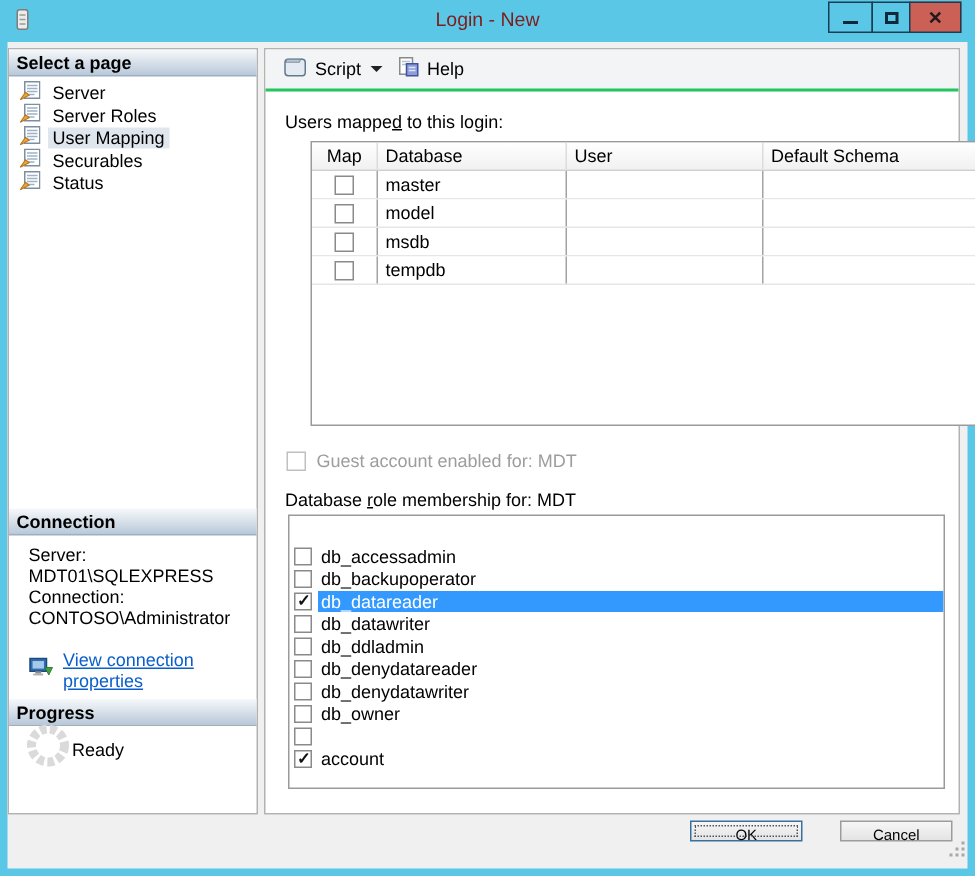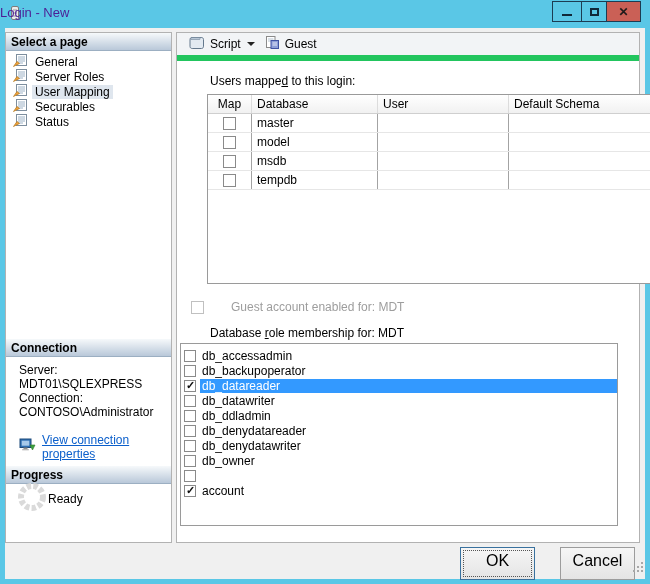--- a/index.html
+++ b/index.html
@@ -2,21 +2,21 @@
 <html><head>
 <meta charset="utf-8">
 <style>
   * { box-sizing: border-box; margin: 0; padding: 0; font-family: "Liberation Sans", sans-serif; }
   html,body { background:#d8d8d8; }
   .window { position:relative; width:650px; height:584px; background:var(--titlebar,#5ac7e6); overflow:hidden; }
 
   
   .titlebar { position:absolute; top:0; left:0; right:0; height:28px; }
   .win-icon { position:absolute; left:9px; top:5px; }
-  .title { position:absolute; left:0; right:0; top:5px; text-align:left; font-size:13px; color:#4c1d95; }
+  .title { position:absolute; left:0; right:0; top:5px; text-align:center; font-size:13px; color:#7f1d1d; }
   .caption-buttons { position:absolute; right:9px; top:1px; display:flex; }
   .cap-btn { height:21px; border:1px solid #1c3c53; margin-left:-1px; display:flex; align-items:center; justify-content:center; cursor:default; }
   .cap-min { width:30px; } .cap-max { width:26px; }
   .cap-close { width:35px; background:var(--close,#ca6056); }
   .glyph-min { width:10px; height:2px; background:#10293a; margin-top:6px; }
   .glyph-max { width:9px; height:8px; border:2px solid #10293a; }
   .glyph-close { font-size:12px; font-weight:bold; color:#201a1a; line-height:1; }
 
   
   .body { position:absolute; left:5px; right:5px; top:28px; bottom:5px; background:#f0f0f0; }
@@ -32,25 +32,25 @@
   .nav-item.selected .nav-label { background:#dfe6ee; }
   .conn-body { position:absolute; top:330px; left:13px; right:3px; font-size:12px; color:#000; }
   .conn-label { }
   .conn-link-row { display:flex; align-items:center; gap:6px; margin-top:14px; }
   .conn-link { color:var(--link,#0b5fcb); text-decoration:underline; font-size:12px; cursor:pointer; }
   .prog-body { position:absolute; top:448px; left:10px; display:flex; align-items:center; gap:0; }
   .prog-status { font-size:12px; }
 
   
   .rightpanel { position:absolute; left:171px; top:4px; width:464px; height:511px; background:#fff; border:1px solid #b2b2b2; }
-  .toolbar { height:28px; background:#f2f4f6; border-bottom:6px solid #22c55e; display:flex; align-items:center; padding-left:7px; font-size:12px;text-align:right; }
+  .toolbar { height:28px; background:#f2f4f6; border-bottom:2px solid #22c55e; display:flex; align-items:center; padding-left:7px; font-size:12px;text-align:right; }
   .tb-btn { display:flex; align-items:center; gap:5px; padding:3px 4px; cursor:default; }
   .dd-arrow { width:0; height:0; border-left:4px solid transparent; border-right:4px solid transparent; border-top:4px solid #222; margin:0 6px 0 2px; cursor:default; }
   .content { position:absolute; top:28px; left:0; right:0; bottom:0; }
-  .field-label { font-size:12px; color:#000;margin-left:20px; }
+  .field-label { font-size:12px; color:#000; }
   .users-label { position:absolute; top:13px; left:13px; }
   .mnemonic { text-decoration:underline; }
 
   
   .users-table { position:absolute; top:33px; left:30px; width:447px; height:190px; border:1px solid #9a9a9a; background:#fff; overflow:hidden; }
   .t-header { display:flex; height:19px; background:linear-gradient(#ffffff,#f1f1f1); border-bottom:1px solid #cfcfcf; }
   .t-hcell { font-size:12px; padding:2px 0 0 5px; border-right:1px solid #dcdcdc; color:#000; }
   .t-row { display:flex; height:19px; border-bottom:1px solid #e6e6e6; background:#fff; }
   .t-row.selected { background:#e7eef6; }
   .t-cell { font-size:12px; padding:2px 0 0 5px; border-right:1px solid #a3a3a3; position:relative; white-space:nowrap; overflow:hidden; }
@@ -61,29 +61,29 @@
   .t-cell.focus::after { content:""; position:absolute; inset:0; border:1px dotted #5f5f5f; pointer-events:none; }
   .cb { width:13px; height:13px; background:#fff; border:1px solid #8a8a8a; position:relative; flex:none; cursor:default; }
   .cb.checked::after { content:"✓"; position:absolute; left:1px; top:-2px; font-size:12px; font-weight:bold; color:#111; }
   .cb.disabled { border-color:#c0c0c0; }
   .ellipsis-btn { position:absolute; right:2px; top:1px; width:24px; height:16px; background:#eef0f4; border:1px solid #a8adba; font-size:10px; line-height:10px; text-align:center; color:#333; padding-top:1px; cursor:default; }
 
   
   .guest-row { position:absolute; top:239px; left:14px; display:flex; align-items:center; gap:7px; }
   .guest-row .field-label { color:#9d9d9d; }
   .roles-label { position:absolute; top:265px; left:13px; }
-  .roles-list { position:absolute; top:282px; left:3px; width:438px; height:183px; border:1px solid #9a9a9a; background:#fff; overflow:hidden; padding-top:4px; }
+  .roles-list { position:absolute; top:282px; left:15px; width:438px; height:183px; border:1px solid #9a9a9a; background:#fff; overflow:hidden; padding-top:19px; }
   .role-item { display:flex; align-items:center; height:15px; gap:4px; padding-left:3px; font-size:12px; cursor:default; }
   .role-item .cb { width:12px; height:12px; }
   .role-item .cb.checked::after { font-size:11px; top:-2px; }
   .role-label { flex:1; padding:0 2px; line-height:14px; white-space:nowrap; }
   .role-item.selected .role-label { background:var(--selection,#3399ff); color:#fff; }
 
   
-  .btn { position:absolute; width:75px; height:33px; background:linear-gradient(#f6f6f6,#e4e4e4); border:1px solid #9c9c9c; font-size:16px; color:#000; text-align:center; padding-top:4px; cursor:default; }
+  .btn { position:absolute; width:75px; height:14px; background:linear-gradient(#f6f6f6,#e4e4e4); border:1px solid #9c9c9c; font-size:10px; color:#000; text-align:center; padding-top:4px; cursor:default; }
   .btn-ok { left:455px; top:519px; border-color:#39719e; outline:1px dotted #555; outline-offset:-4px; }
   .btn-cancel { left:555px; top:519px; }
   .resize-grip { position:absolute; right:1px; bottom:2px; cursor:nwse-resize; }
 </style>
 </head>
 <body>
 
 <div class="window" style="--titlebar: #5ac7e6; --close: #ca6056; --selection: #3399ff; --row-highlight: #e7eef6; --link: #0b5fcb;">
 
   <div class="titlebar">
@@ -116,21 +116,21 @@
       <div class="nav-list">
           <div class="nav-item">
             <span><svg width="14" height="13" viewBox="0 0 14 13">
                 <rect x="3.5" y="0.5" width="10" height="11" fill="#fff" stroke="#7d8e9e"></rect>
                 <line x1="5" y1="3" x2="12" y2="3" stroke="#9db2c6"></line>
                 <line x1="5" y1="5" x2="12" y2="5" stroke="#9db2c6"></line>
                 <line x1="5" y1="7" x2="12" y2="7" stroke="#9db2c6"></line>
                 <line x1="5" y1="9" x2="10" y2="9" stroke="#9db2c6"></line>
                 <path d="M0.5 12.5 L6.5 9.5 L4 7.5 Z" fill="#efa33c" stroke="#b5761b" stroke-width="0.7"></path>
               </svg></span>
-            <span class="nav-label">General</span>
+            <span class="nav-label">Server</span>
           </div>
           <div class="nav-item">
             <span><svg width="14" height="13" viewBox="0 0 14 13">
                 <rect x="3.5" y="0.5" width="10" height="11" fill="#fff" stroke="#7d8e9e"></rect>
                 <line x1="5" y1="3" x2="12" y2="3" stroke="#9db2c6"></line>
                 <line x1="5" y1="5" x2="12" y2="5" stroke="#9db2c6"></line>
                 <line x1="5" y1="7" x2="12" y2="7" stroke="#9db2c6"></line>
                 <line x1="5" y1="9" x2="10" y2="9" stroke="#9db2c6"></line>
                 <path d="M0.5 12.5 L6.5 9.5 L4 7.5 Z" fill="#efa33c" stroke="#b5761b" stroke-width="0.7"></path>
               </svg></span>
@@ -218,21 +218,21 @@
           <span>
             <svg width="15" height="15" viewBox="0 0 15 15">
                 <rect x="1.5" y="1.5" width="8.5" height="11" fill="#fff" stroke="#8a8a8a"></rect>
                 <line x1="3" y1="4" x2="8.5" y2="4" stroke="#b5c3d0"></line>
                 <line x1="3" y1="6" x2="8.5" y2="6" stroke="#b5c3d0"></line>
                 <rect x="6" y="5.5" width="7.5" height="8" fill="#8e9fd8" stroke="#4053a3"></rect>
                 <line x1="7.5" y1="8" x2="12" y2="8" stroke="#e0e5f5"></line>
                 <line x1="7.5" y1="10" x2="12" y2="10" stroke="#e0e5f5"></line>
               </svg>
           </span>
-          <span>Guest</span>
+          <span>Help</span>
         </div>
       </div>
 
       <div class="content">
         <div class="field-label users-label"><span>Users mappe</span><span class="mnemonic">d</span><span> to this login:</span></div>
 
         <div class="users-table">
           <div class="t-header">
               <div class="t-hcell col-0">Map</div>
               <div class="t-hcell col-1">Database</div>

